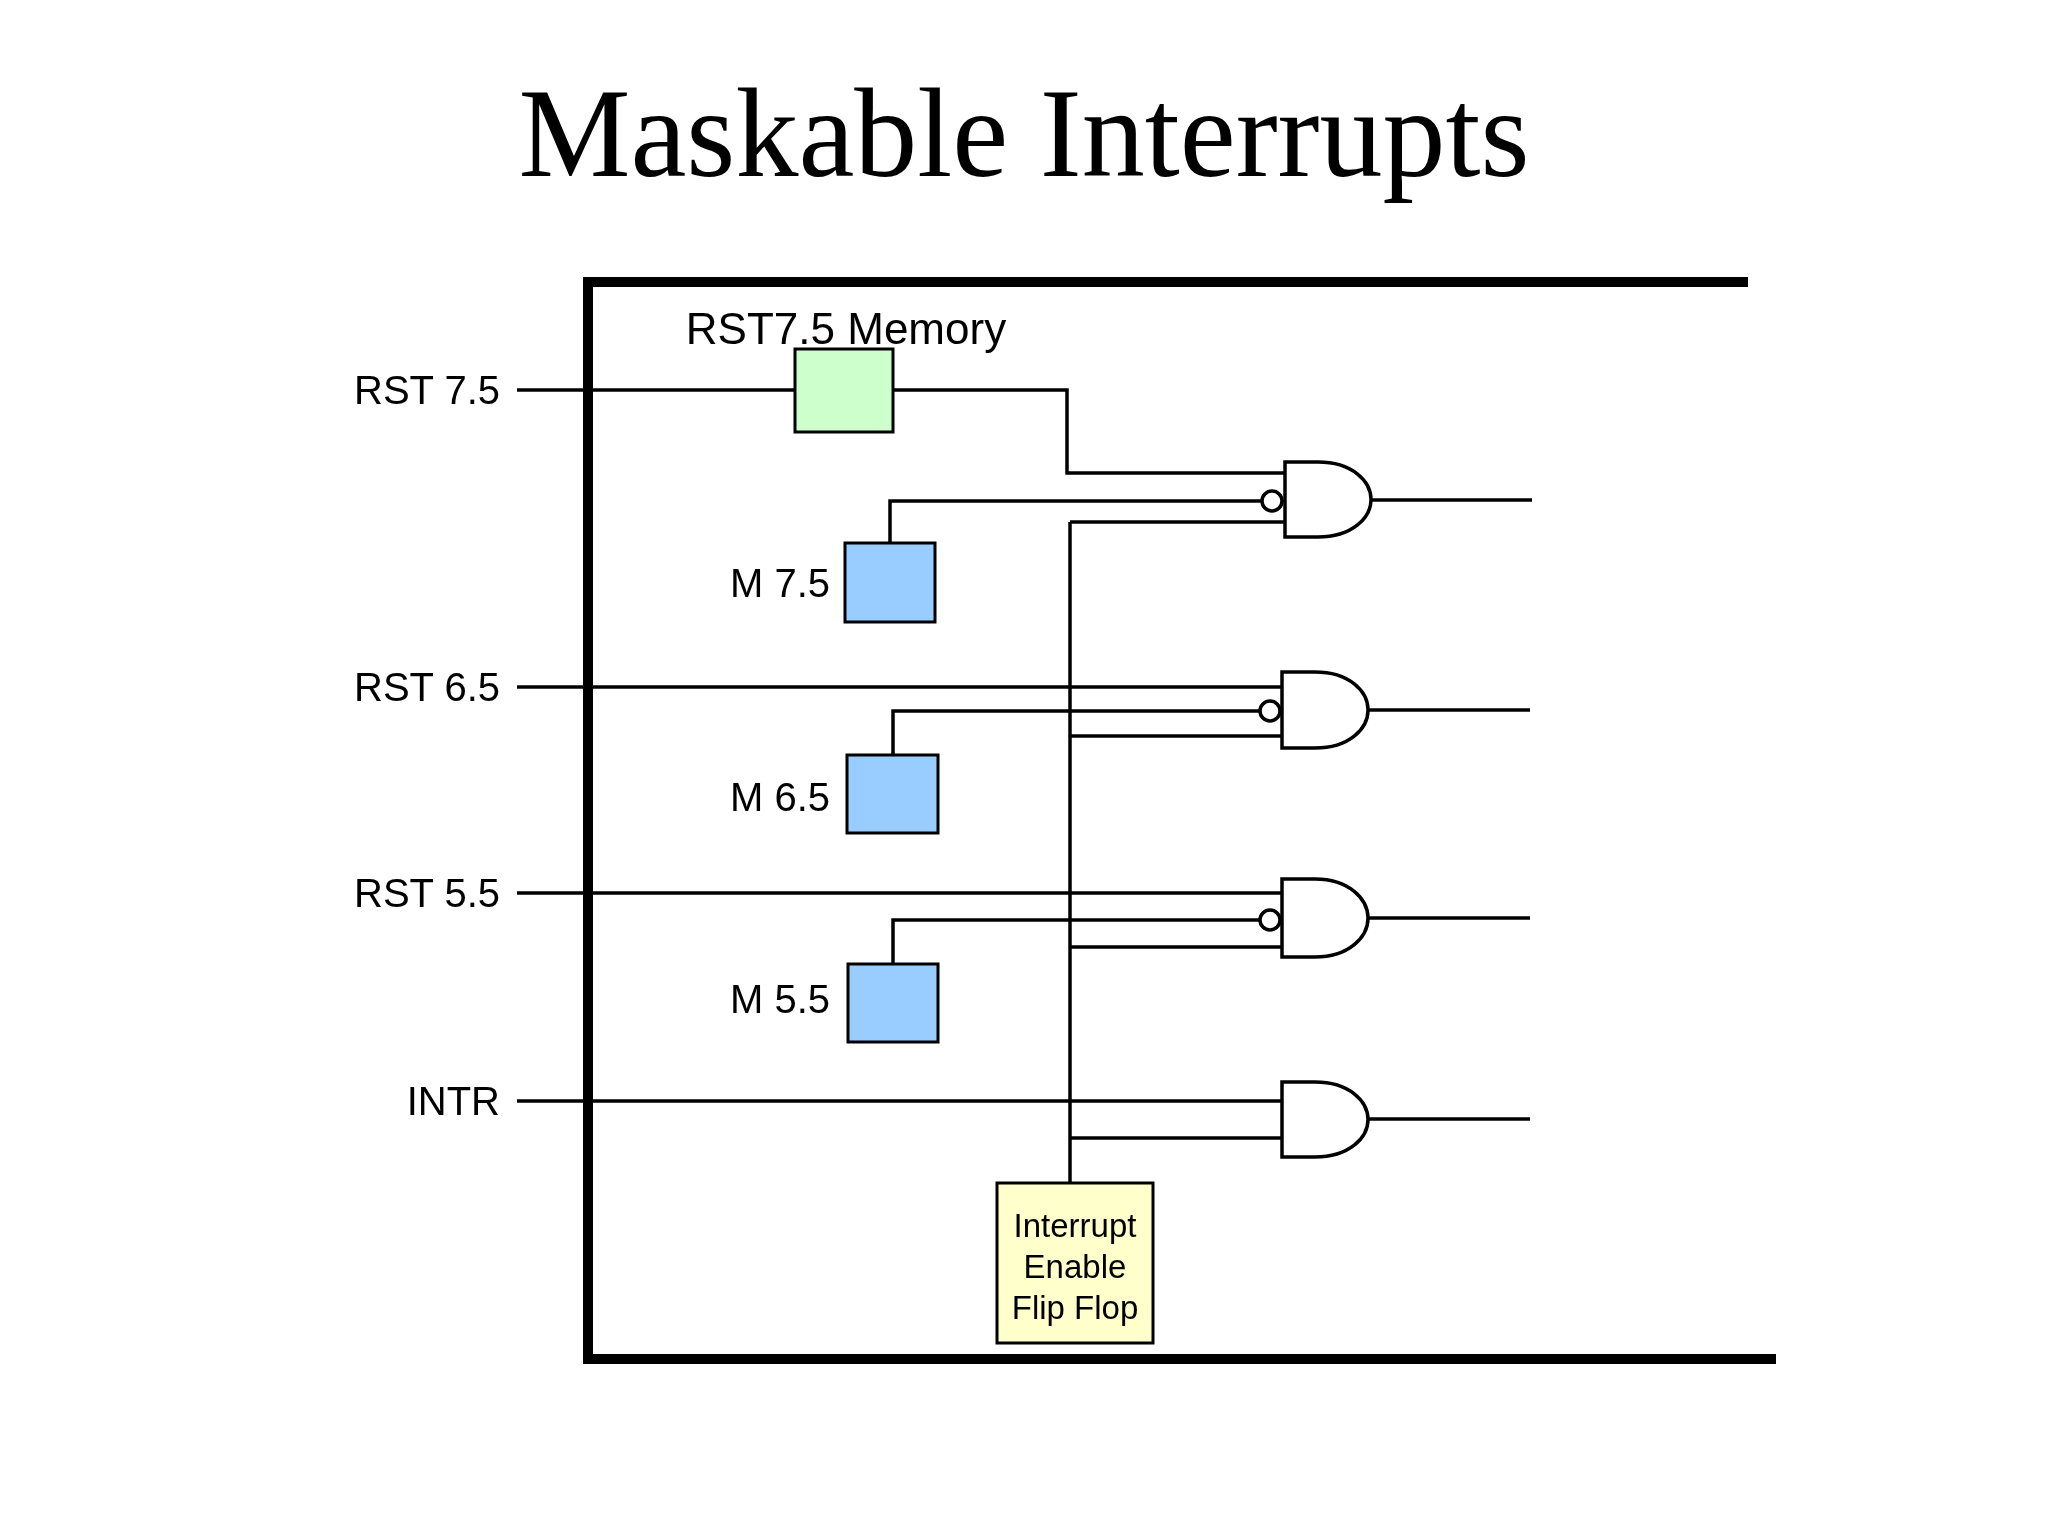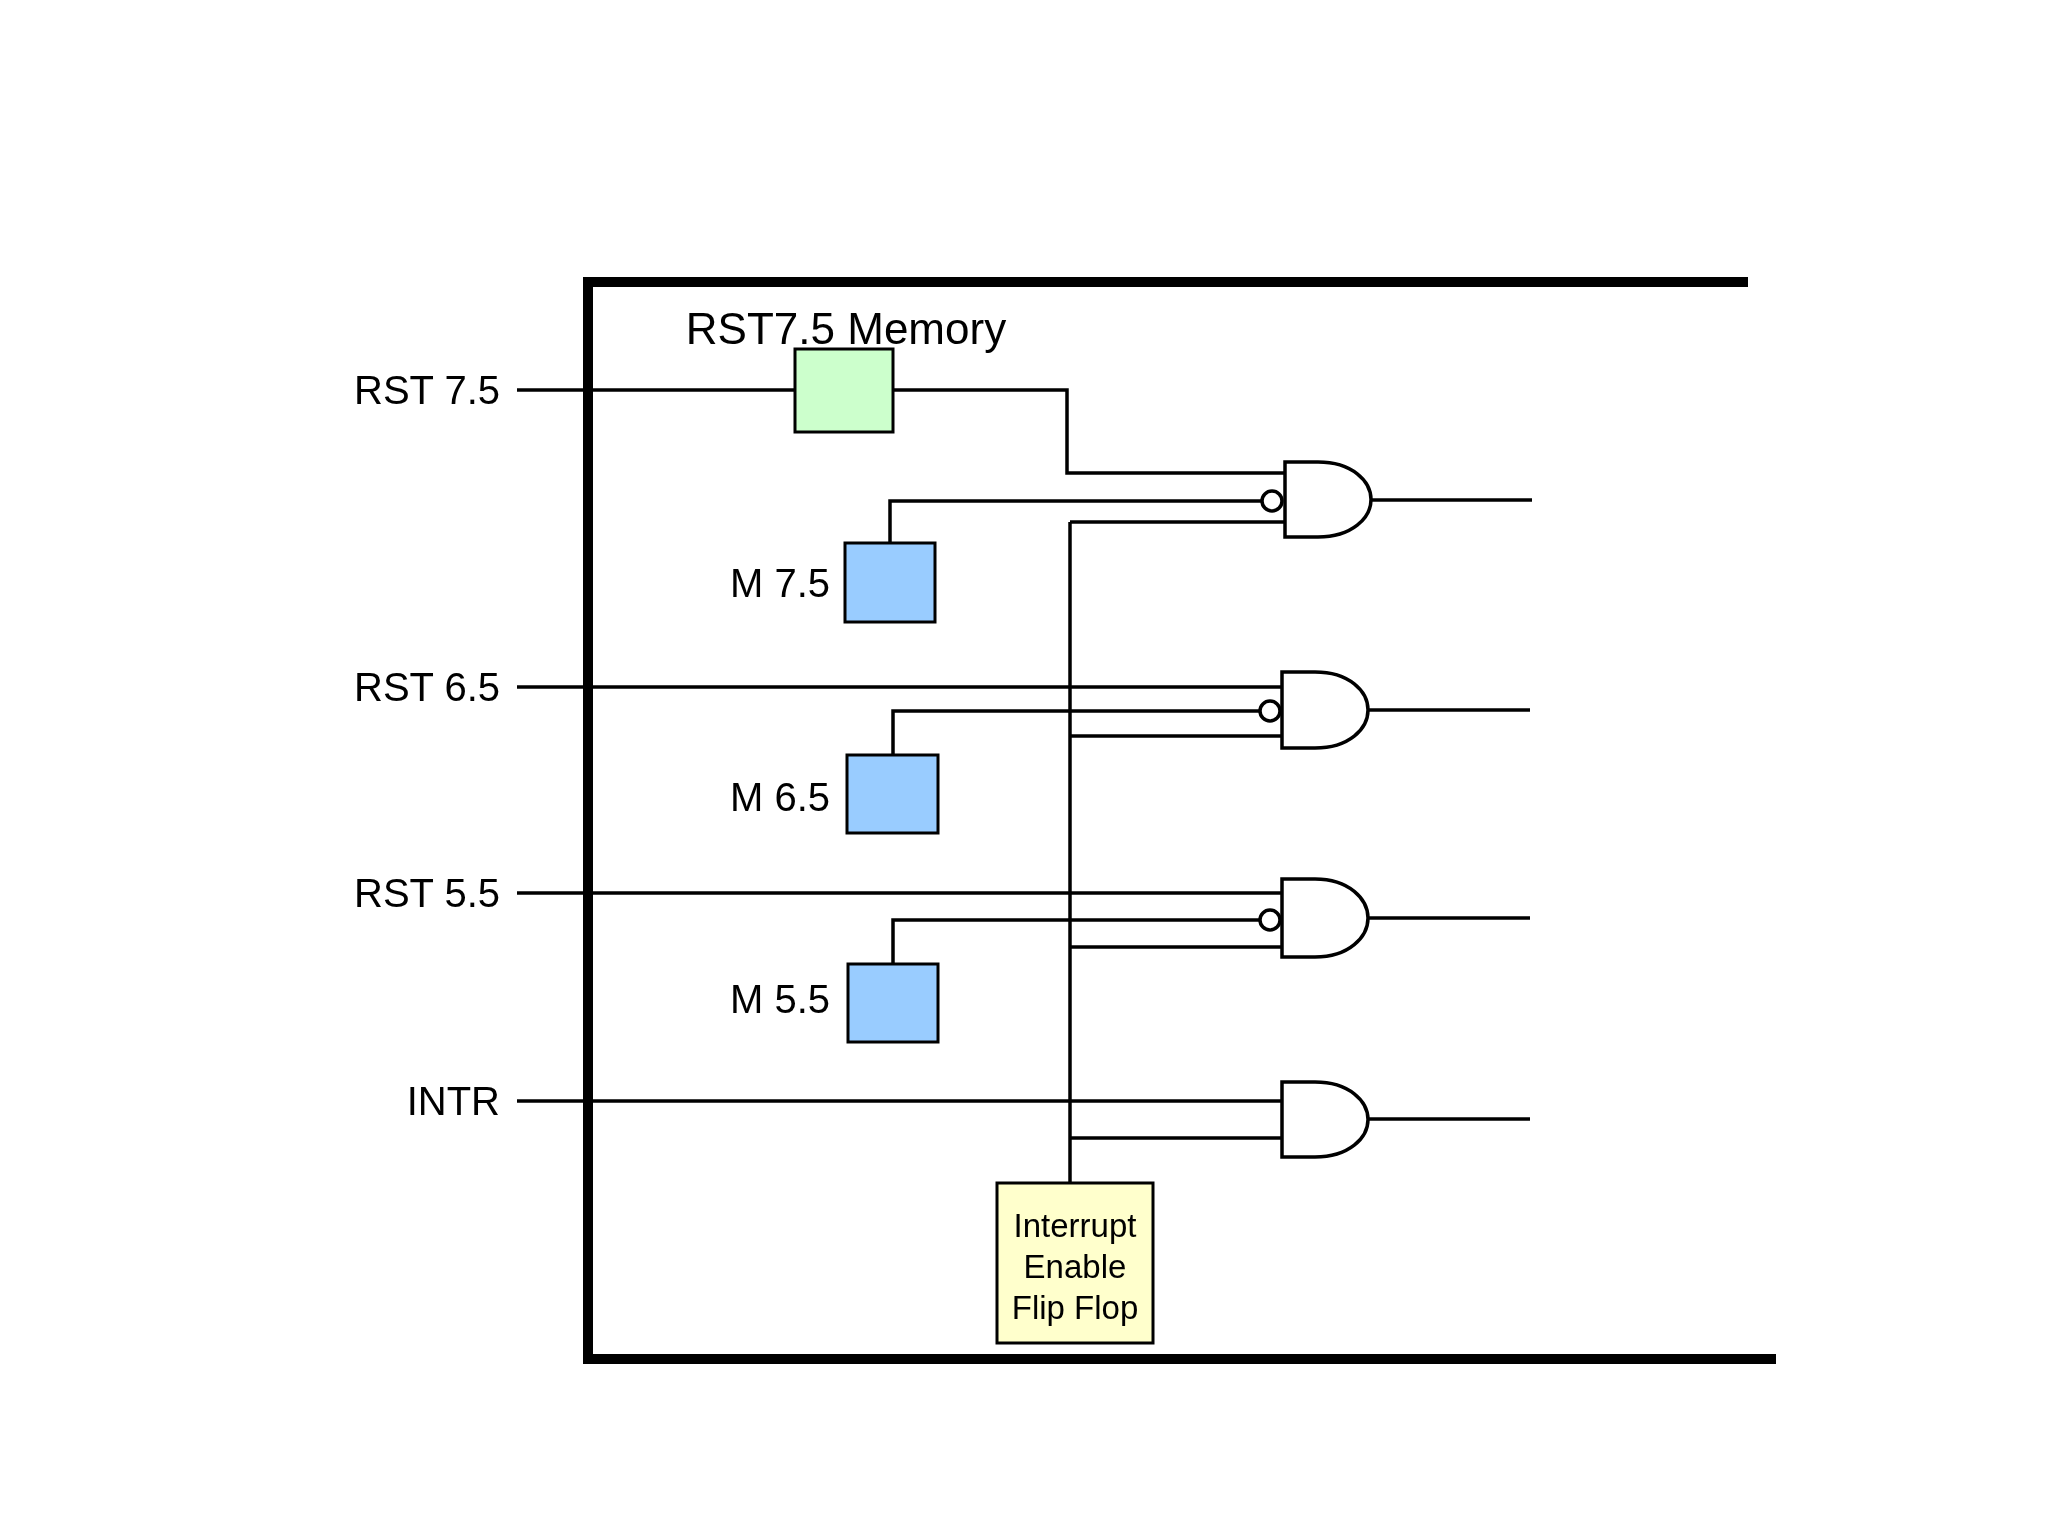--- a/index.html
+++ b/index.html
@@ -30,20 +30,21 @@
   }
   .lbl-side   { font-size: 40px; }
   .lbl-mem    { font-size: 44px; }
   .lbl-ie     { font-size: 33px; }
 </style>
 </head>
 <body>
 
 <div class="stage">
 
+  <div class="slide-title">Maskable Interrupts</div>
 
   <svg class="circuit" width="2048" height="1536" viewBox="0 0 2048 1536" xmlns="http://www.w3.org/2000/svg">
 
     <path d="M1748,282 L588,282 L588,1359 L1776,1359" fill="none" stroke="#000000" stroke-width="10"></path>
 
     <path d="M517,390 H795" fill="none" stroke="#000000" stroke-width="3.5"></path>
 
     <path d="M893,390 H1067 V473 H1285" fill="none" stroke="#000000" stroke-width="3.5"></path>
 
     <path d="M890,543 V501 H1262" fill="none" stroke="#000000" stroke-width="3.5"></path>

